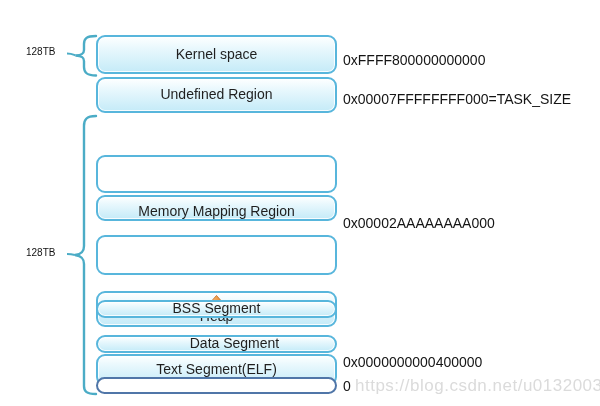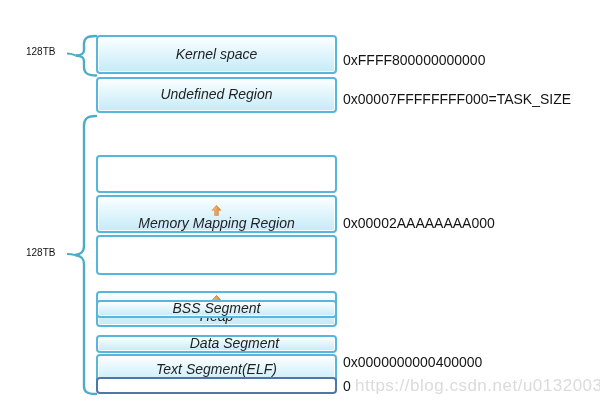--- a/index.html
+++ b/index.html
@@ -1,32 +1,32 @@
 <!DOCTYPE html>
 <html><head>
 <meta charset="utf-8">
 <style>
   html,body{margin:0;padding:0;background:#fff;}
   .canvas{position:relative;width:600px;height:406px;background:#ffffff;
           font-family:"Liberation Sans",sans-serif;overflow:hidden;}
 
   
   .box{position:absolute;left:96px;width:241px;box-sizing:border-box;
-       border:2px solid #58B6DC;border-radius:4px;
+       border:2px solid #58B6DC;border-radius:9px;
        background:linear-gradient(180deg,#FDFFFF 0%,#E9F8FD 32%,#C5EBF8 100%);
        box-shadow:inset 0 0 0 1px rgba(255,255,255,.85);
        display:flex;flex-direction:column;align-items:center;justify-content:center;
-       color:#1f1f1f;font-size:14px;font-style:italic;}
+       color:#1f1f1f;font-size:14px;}
   .box.empty{background:#ffffff;box-shadow:none;}
   .box.bottomthin{background:#ffffff;border-color:#5076A8;box-shadow:none;}
   .b-kernel{top:35px;height:39px;}
   .b-undef{top:77px;height:36px;}
   .b-stack{top:115px;height:38px;justify-content:flex-start;padding-top:3px;}
   .b-empty1{top:155px;height:38px;}
-  .b-mmap{top:195px;height:38px;justify-content:center;padding-top:8px;}
+  .b-mmap{top:195px;height:26px;justify-content:center;padding-top:8px;}
   .b-empty2{top:235px;height:40px;}
   .b-heap{top:277px;height:36px;justify-content:flex-start;padding-top:2px;margin-top:14px;}
   .b-bss{top:300px;height:18px;}
   .b-data{top:335px;height:18px;padding-left:36px;}
   .b-text{top:354px;height:32px;}
   .b-bottom{top:377px;height:17px;}
 
   .box-label{line-height:1.1;white-space:nowrap;}
   .overlap-up{margin-top:-5px;}
 

